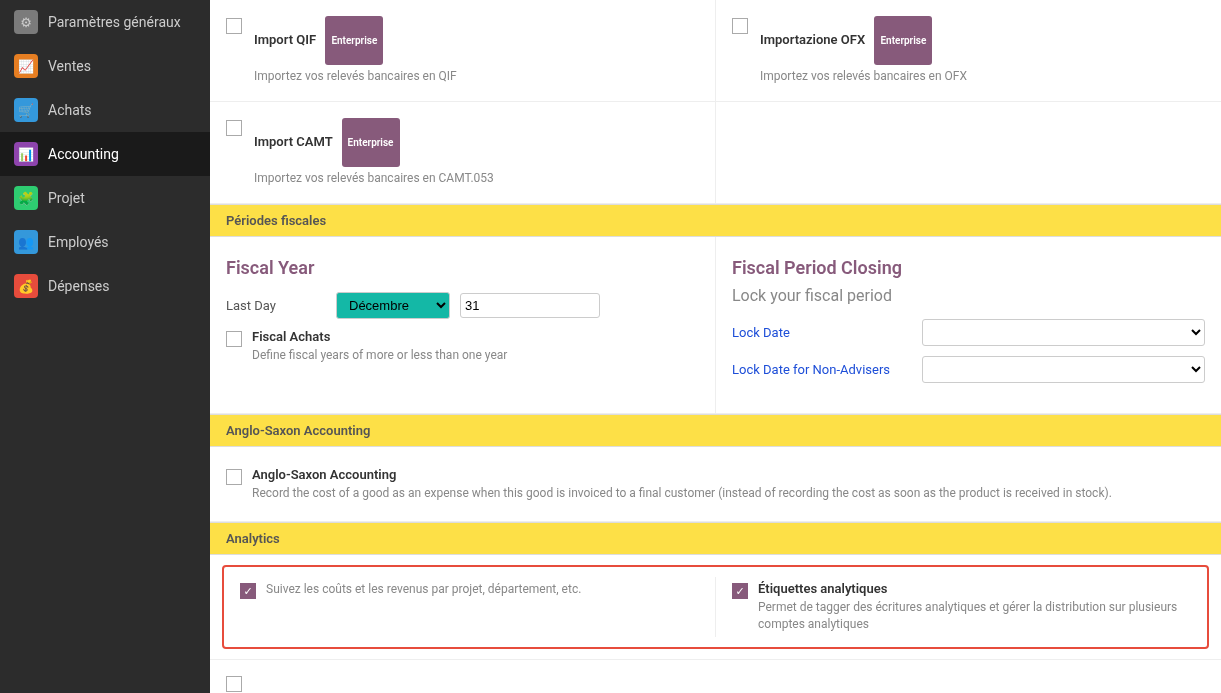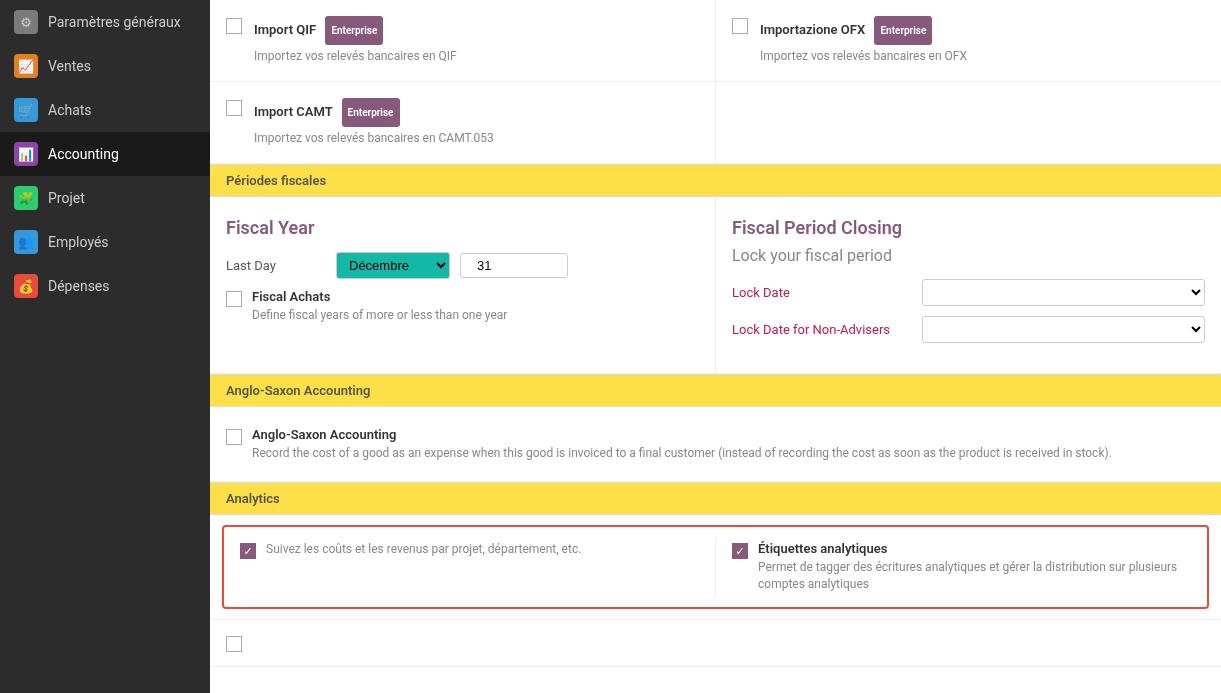--- a/index.html
+++ b/index.html
@@ -107,21 +107,21 @@
     }
     .feature-desc {
       font-size: 12px;
       color: #888;
       line-height: 1.4;
     }
 
     
     .badge {
       display: inline-block;
-      padding: 9px 6px;
+      padding: 19px 6px;
       border-radius: 3px;
       font-size: 10px;
       font-weight: 600;
       margin-left: 6px;
       vertical-align: middle;
     }
     .badge-enterprise { background: #875a7b; color: #fff; }
 
     
     .fiscal-section {
@@ -167,36 +167,36 @@
     }
     .field-select {
       padding: 4px 24px 4px 8px;
       border: 1px solid #ccc;
       border-radius: 3px;
       font-size: 13px;
       background: #14b8a6;
       appearance: auto;
     }
     .field-input {
-      padding: 4px 16px;
+      padding: 4px 4px;
       border: 1px solid #ccc;
       border-radius: 3px;
       font-size: 13px;
-      width: 108px;
+      width: 140px;
     }
 
     .lock-field-row {
       display: flex;
       align-items: center;
       margin-bottom: 10px;
       gap: 10px;
     }
     .lock-label {
       font-size: 13px;
-      color: #be185d;
+      color: #1d4ed8;
       width: 180px;
     }
     .lock-select {
       flex: 1;
       padding: 4px 8px;
       border: 1px solid #ccc;
       border-radius: 3px;
       font-size: 13px;
       background: #fff;
     }

